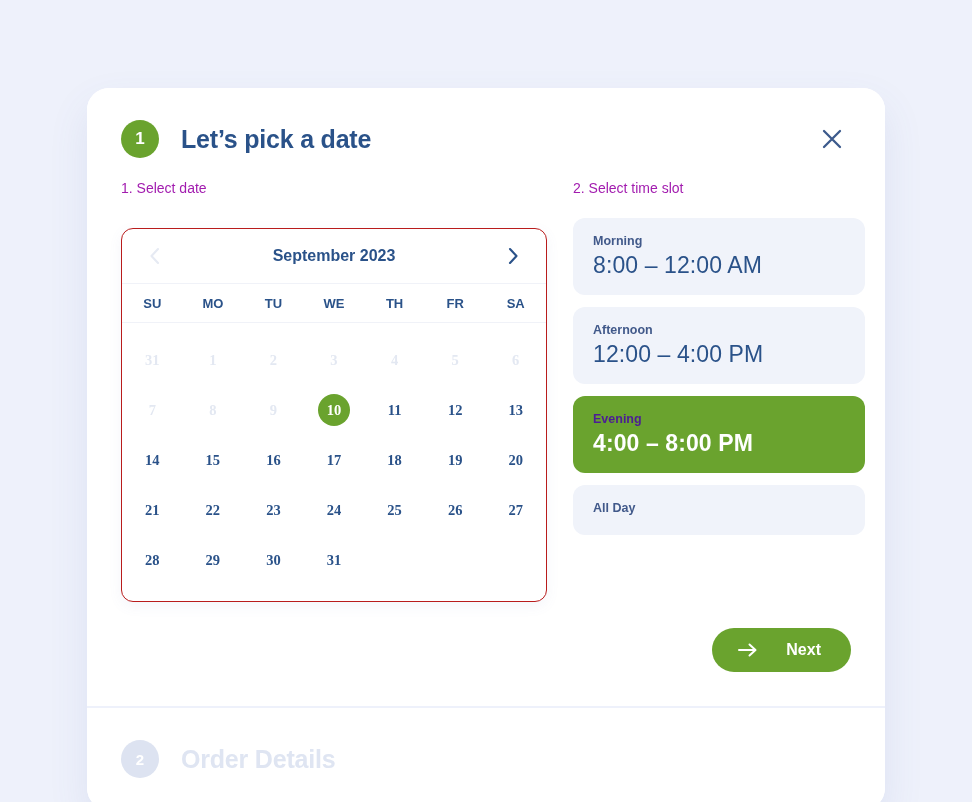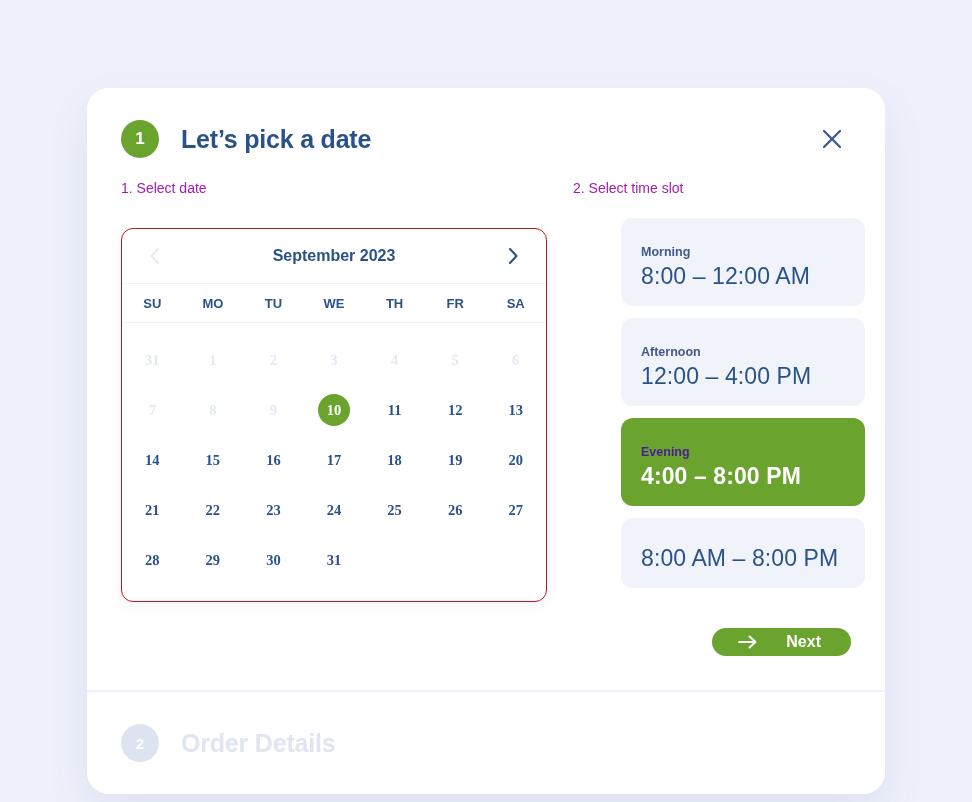--- a/index.html
+++ b/index.html
@@ -183,24 +183,23 @@
   }
   .cal-cell.selected .pill {
     background: #6aa32e;
     color: #ffffff;
   }
 
   
   .slot {
     background: #f0f3fa;
     border-radius: 12px;
-    padding: 27px 20px 16px 20px;
+    padding: 16px 20px 16px 20px;
     margin-bottom: 12px;
     cursor: pointer;
-    margin-left: 48px;
   }
   .slot:last-of-type { margin-bottom: 0; }
   .slot-name {
     font-size: 12.5px;
     font-weight: bold;
     color: #41598a;
     margin-bottom: 4px;
   }
   .slot-time {
     font-size: 23px;
@@ -218,21 +217,21 @@
     margin-top: 26px;
   }
   .next-button {
     display: flex;
     align-items: center;
     gap: 28px;
     background: #6aa32e;
     color: #ffffff;
     border: none;
     border-radius: 22px;
-    height: 28px;
+    height: 44px;
     padding: 0 30px 0 26px;
     font-size: 16px;
     font-weight: bold;
     font-family: "Liberation Sans", sans-serif;
     cursor: pointer;
   }
 
   
   .step-panel-inactive {
     padding: 30px 34px;
@@ -409,21 +408,21 @@
               </div>
               <div class="slot">
                 <div class="slot-name">Afternoon</div>
                 <div class="slot-time">12:00 – 4:00 PM</div>
               </div>
               <div class="slot selected">
                 <div class="slot-name">Evening</div>
                 <div class="slot-time">4:00 – 8:00 PM</div>
               </div>
               <div class="slot">
-                <div class="slot-time">8:00 AM – 8:00 PM</div>
+                <div class="slot-name">All Day</div>
               </div>
             </div>
         </div>
 
       </div>
 
       <div class="wizard-footer">
         <button class="next-button">
           <svg width="20" height="16" viewBox="0 0 20 16">
             <path d="M1 8 H17 M11.5 2.5 L17.5 8 L11.5 13.5" fill="none" stroke="#ffffff" stroke-width="2" stroke-linecap="round" stroke-linejoin="round"></path>

